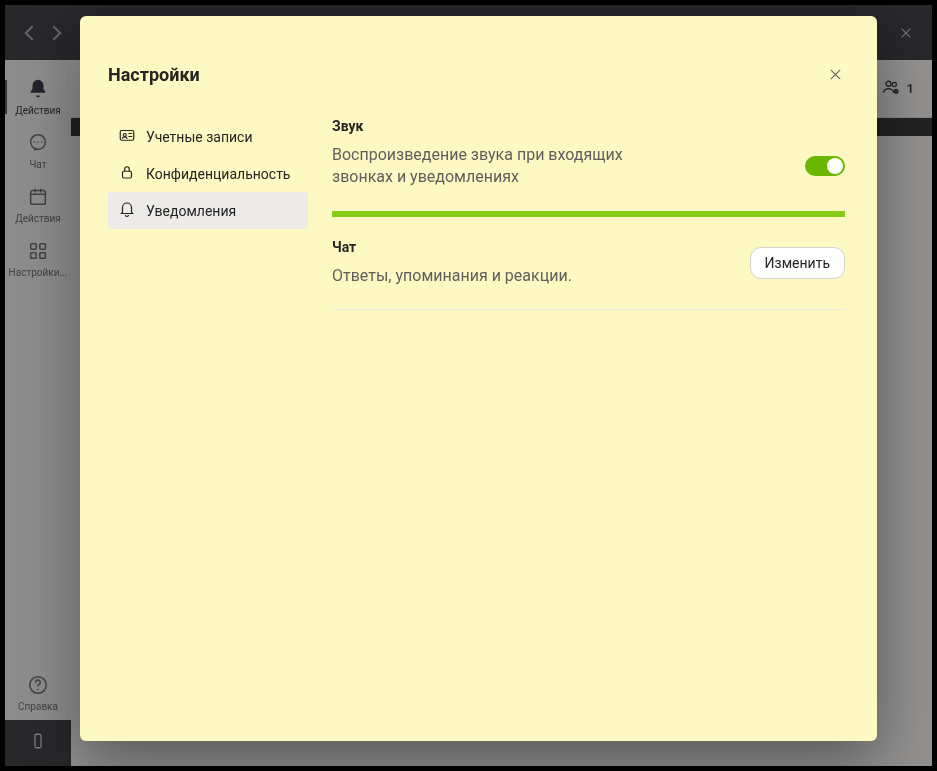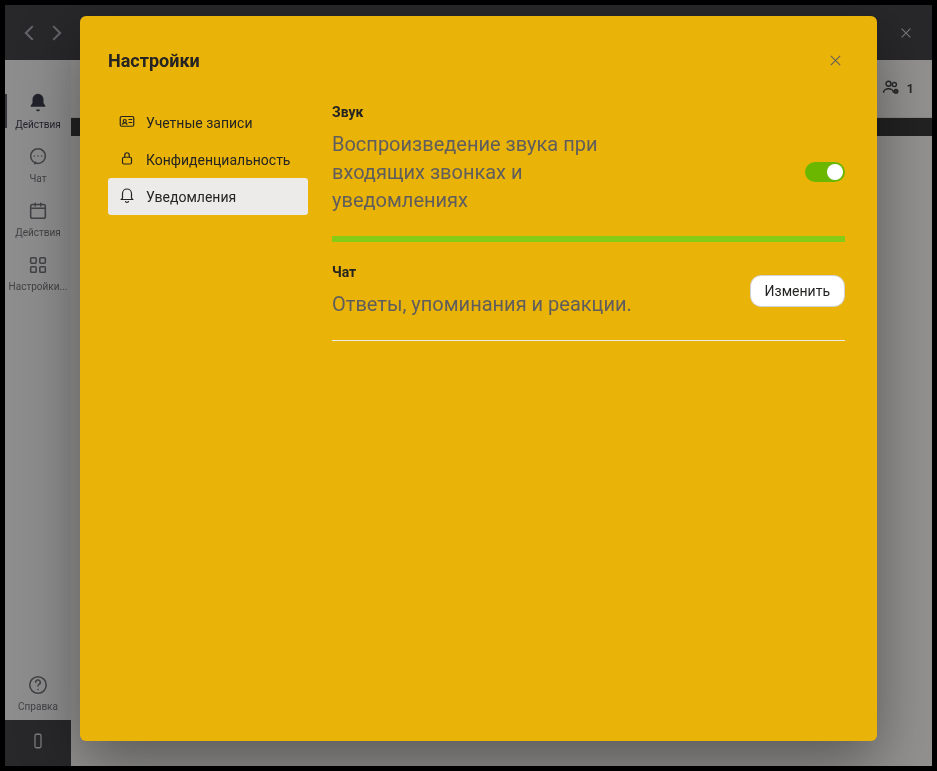--- a/index.html
+++ b/index.html
@@ -5,52 +5,52 @@
   * { box-sizing: border-box; margin: 0; padding: 0; font-family: -apple-system, "Segoe UI", Roboto, Helvetica, Arial, sans-serif; }
   html, body { width: 937px; height: 771px; overflow: hidden; background: #000; }
 
   
   .app-shell { position: absolute; inset: 5px; background: #f3f2f1; }
   .titlebar { position: absolute; top: 0; left: 0; right: 0; height: 55px; background: #444449; display: flex; align-items: center; }
   .nav-arrows { display: flex; gap: 4px; padding-left: 14px; }
   .nav-arrow { width: 22px; height: 22px; display: flex; align-items: center; justify-content: center; color: #a9a9b0; }
   .win-close { position: absolute; right: 0; top: 0; width: 52px; height: 55px; display: flex; align-items: center; justify-content: center; color: #cfcfd4; }
 
-  .left-rail { position: absolute; top: 55px; left: 0; bottom: 0; width: 66px; background: #ebebeb; display: flex; flex-direction: column; align-items: center; padding-top: 24px; justify-content: flex-end; }
+  .left-rail { position: absolute; top: 55px; left: 0; bottom: 0; width: 66px; background: #ebebeb; display: flex; flex-direction: column; align-items: center; padding-top: 10px; justify-content: flex-end; }
   .rail-item { width: 66px; display: flex; flex-direction: column; align-items: center; justify-content: center; padding: 8px 0 8px; color: #6f6f76; font-size: 10px; gap: 3px; cursor: pointer; position: relative; }
   .rail-item.active { color: #3a3a4a; }
   .rail-item.active::before { content:""; position:absolute; left:0; top:10px; bottom:10px; width:2px; background:#5b5b66; }
   .rail-item svg { width: 22px; height: 22px; }
   .rail-spacer { flex: 1; }
   .rail-bottom-square { width: 66px; height: 46px; background: #444449; display: flex; align-items: center; justify-content: center; color: #cfcfd4; }
 
   .header-strip { position: absolute; top: 55px; left: 66px; right: 0; height: 58px; background: #f3f2f1; border-bottom: 1px solid #e1dfdd; display:flex; align-items:center; justify-content:flex-end; padding-right:18px; color:#444; font-size:13px; gap:6px;}
   .header-strip svg { width:20px; height:20px; }
   .dark-strip { position: absolute; top: 113px; left: 66px; right: 0; height: 18px; background: #3b3a39; }
 
   .overlay { position: absolute; inset: 0; background: rgba(0,0,0,0.4); }
 
   
-  .modal { position: absolute; top: 16px; left: 80px; right: 60px; bottom: 30px; background: #eab308; border-radius: 6px; box-shadow: 0 20px 60px rgba(0,0,0,0.4); display: flex; flex-direction: column; padding: 30px 28px 20px 28px; }
+  .modal { position: absolute; top: 16px; left: 80px; right: 60px; bottom: 30px; background: #fef9c3; border-radius: 6px; box-shadow: 0 20px 60px rgba(0,0,0,0.4); display: flex; flex-direction: column; padding: 44px 28px 20px 28px; }
   .modal-header { display: flex; align-items: center; justify-content: space-between; margin-bottom: 30px; }
   .modal-title { font-size: 18px; font-weight: 700; color: #252423; }
   .modal-close { width: 28px; height: 28px; display: flex; align-items: center; justify-content: center; color: #605e5c; cursor: pointer; }
 
   .modal-body { display: flex; flex: 1; overflow: hidden; }
   .settings-nav { width: 200px; flex-shrink: 0; }
   .settings-nav-item { display: flex; align-items: center; gap: 10px; padding: 8px 10px; font-size: 14px; color: #252423; border-radius: 3px; cursor: pointer; }
   .settings-nav-item.selected { background: #edebe9; }
   .settings-nav-item svg { width: 18px; height: 18px; flex-shrink: 0; }
 
   .settings-content { flex: 1; padding-left: 24px; padding-right: 4px; }
   .section { padding-bottom: 22px; border-bottom: 6px solid #84cc16; margin-bottom: 22px; }
   .section:last-child { border-bottom: 1px solid #edebe9; }
   .section-title { font-size: 14px; font-weight: 700; color: #252423; margin-bottom: 10px; }
   .section-row { display: flex; align-items: center; justify-content: space-between; gap: 20px; }
-  .section-desc { font-size: 20px; color: #605e5c; line-height: 1.4; max-width: 320px; }
+  .section-desc { font-size: 16px; color: #605e5c; line-height: 1.4; max-width: 320px; }
 
   .toggle { width: 40px; height: 20px; border-radius: 10px; background: #6bb700; position: relative; flex-shrink: 0; cursor: pointer; }
   .toggle::after { content: ""; position: absolute; right: 2px; top: 2px; width: 16px; height: 16px; border-radius: 50%; background: #fff; }
 
   .btn-outline { border: 1px solid #d1d1d1; background: #fff; border-radius: 11px; padding: 7px 14px; font-size: 14px; color: #252423; cursor: pointer; flex-shrink: 0; }
 </style>
 </head>
 <body>
 
 <div class="app-shell">

